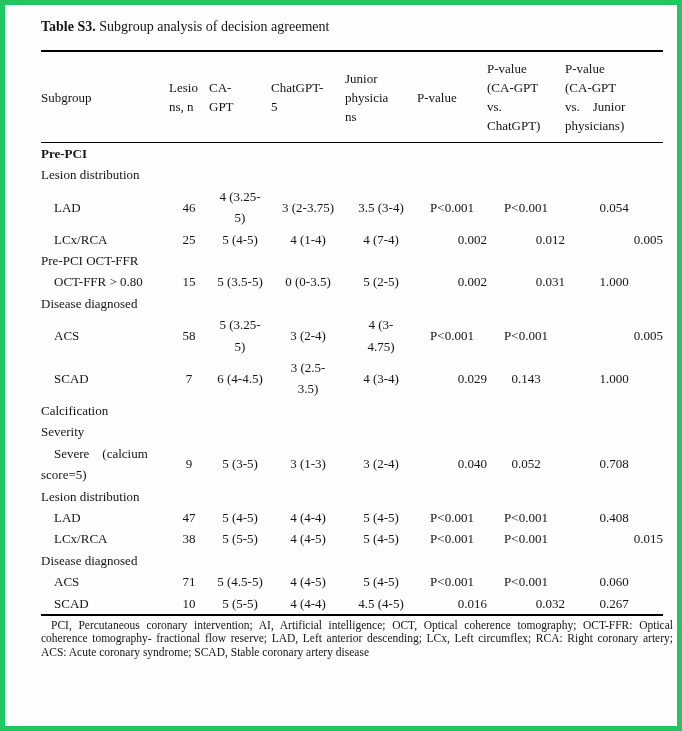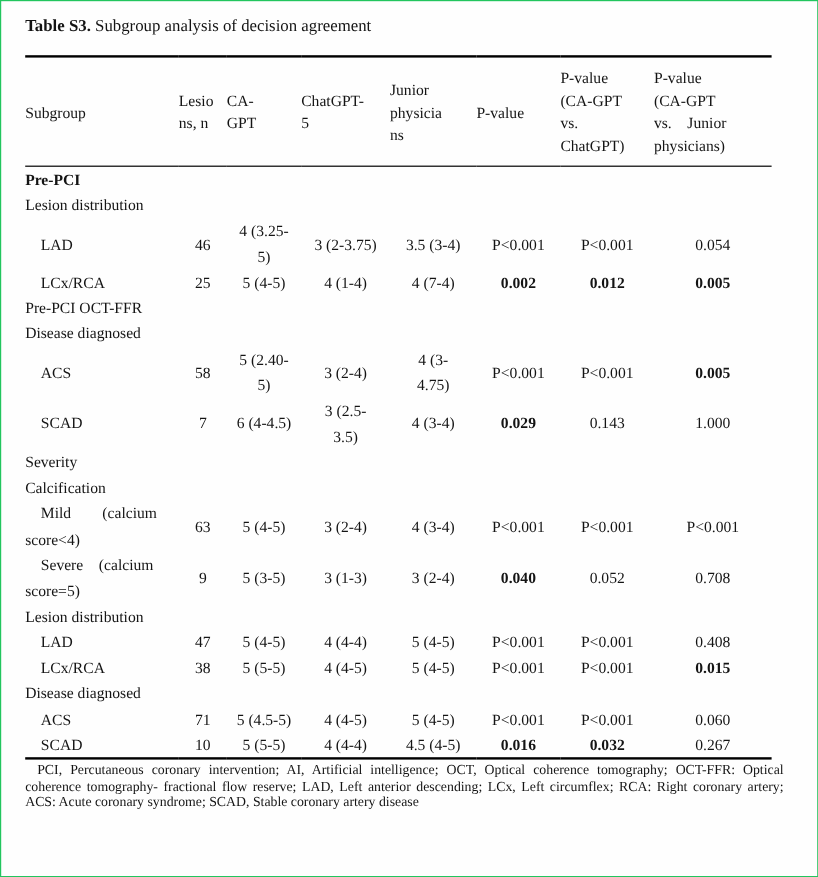--- a/index.html
+++ b/index.html
@@ -1,24 +1,24 @@
 <!DOCTYPE html>
 <html><head>
 <meta charset="utf-8">
 <style>
   * { box-sizing: border-box; }
   html, body { margin: 0; padding: 0; background: #ffffff; }
   .page {
     width: 682px;
     height: 731px;
     background: #fefefe;
-    border: 1px solid #22c55e;
+    border: 5px solid #22c55e;
     font-family: "Liberation Serif", "DejaVu Serif", serif;
     color: #141414;
-    padding: 10px 14px 0 20px;
+    padding: 10px 14px 0 36px;
     overflow: hidden;
   }
   .title {
     font-size: 14px;
     line-height: 17px;
     margin: 3px 0 15px 0;
   }
   .title b { font-weight: bold; }
   table.main {
     border-collapse: collapse;
@@ -47,21 +47,21 @@
   }
   tbody td.label {
     text-align: left;
   }
   tbody tr.data td.label {
     text-indent: 13px;
   }
   tbody tr.section td {
     font-weight: bold;
   }
-  td.bold { font-weight: bold; }
+  td.bold { font-weight: normal; text-align: right; }
   .footnote {
     width: 632px;
     font-size: 11.5px;
     line-height: 13.5px;
     text-align: justify;
     text-indent: 10px;
     margin: 3px 0 0 0;
   }
 </style>
 </head>
@@ -128,62 +128,61 @@
           <td>5 (4-5)</td>
           <td>4 (1-4)</td>
           <td>4 (7-4)</td>
           <td class="bold">0.002</td>
           <td class="bold">0.012</td>
           <td class="bold">0.005</td>
         </tr>
         <tr class="subsection">
           <td class="label" colspan="8">Pre-PCI OCT-FFR</td>
         </tr>
+        <tr class="data">
+          <td class="label">OCT-FFR &gt; 0.80</td>
+          <td>15</td>
+          <td>5 (3.5-5)</td>
+          <td>0 (0-3.5)</td>
+          <td>5 (2-5)</td>
+          <td class="bold">0.002</td>
+          <td class="bold">0.031</td>
+          <td>1.000</td>
+        </tr>
         <tr class="subsection">
           <td class="label" colspan="8">Disease diagnosed</td>
         </tr>
         <tr class="data">
           <td class="label">ACS</td>
           <td>58</td>
-          <td>5 (2.40-
+          <td>5 (3.25-
 5)</td>
           <td>3 (2-4)</td>
           <td>4 (3-
 4.75)</td>
           <td>P&lt;0.001</td>
           <td>P&lt;0.001</td>
           <td class="bold">0.005</td>
         </tr>
         <tr class="data">
           <td class="label">SCAD</td>
           <td>7</td>
           <td>6 (4-4.5)</td>
           <td>3 (2.5-
 3.5)</td>
           <td>4 (3-4)</td>
           <td class="bold">0.029</td>
           <td>0.143</td>
           <td>1.000</td>
         </tr>
         <tr class="subsection">
+          <td class="label" colspan="8">Calcification</td>
+        </tr>
+        <tr class="subsection">
           <td class="label" colspan="8">Severity</td>
-        </tr>
-        <tr class="subsection">
-          <td class="label" colspan="8">Calcification</td>
-        </tr>
-        <tr class="data">
-          <td class="label">Mild        (calcium
-score&lt;4)</td>
-          <td>63</td>
-          <td>5 (4-5)</td>
-          <td>3 (2-4)</td>
-          <td>4 (3-4)</td>
-          <td>P&lt;0.001</td>
-          <td>P&lt;0.001</td>
-          <td>P&lt;0.001</td>
         </tr>
         <tr class="data">
           <td class="label">Severe    (calcium
 score=5)</td>
           <td>9</td>
           <td>5 (3-5)</td>
           <td>3 (1-3)</td>
           <td>3 (2-4)</td>
           <td class="bold">0.040</td>
           <td>0.052</td>

